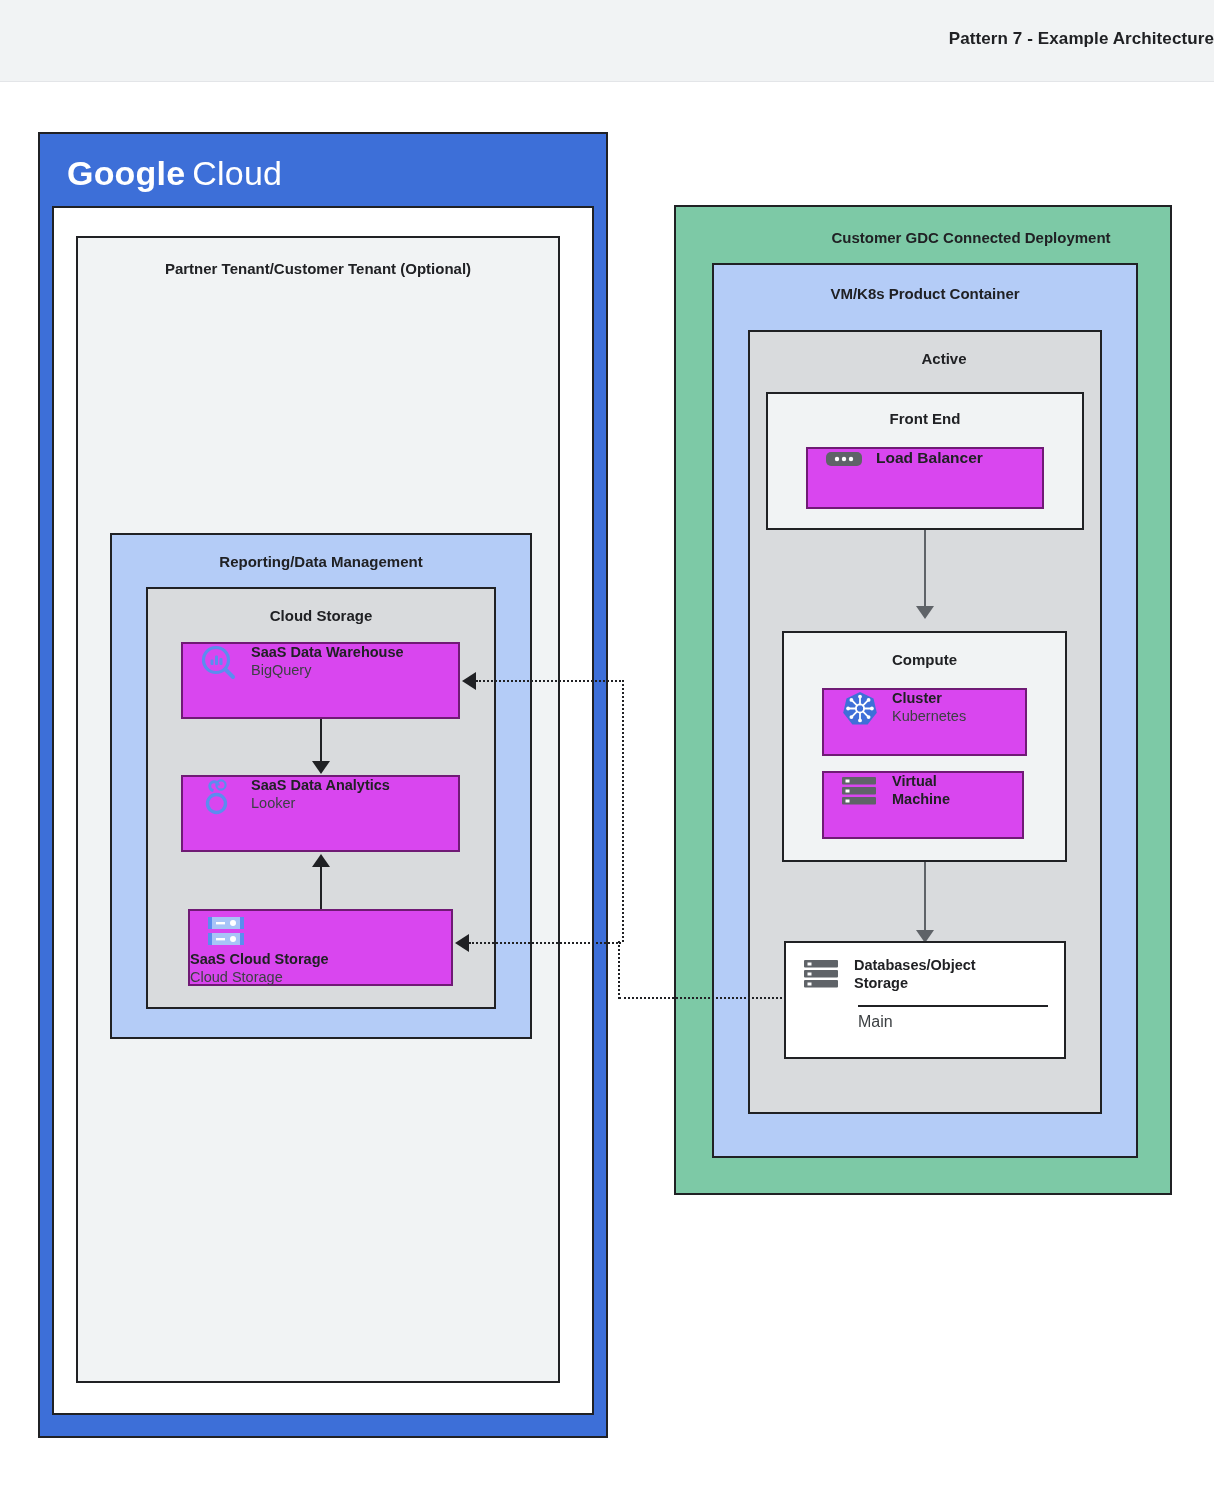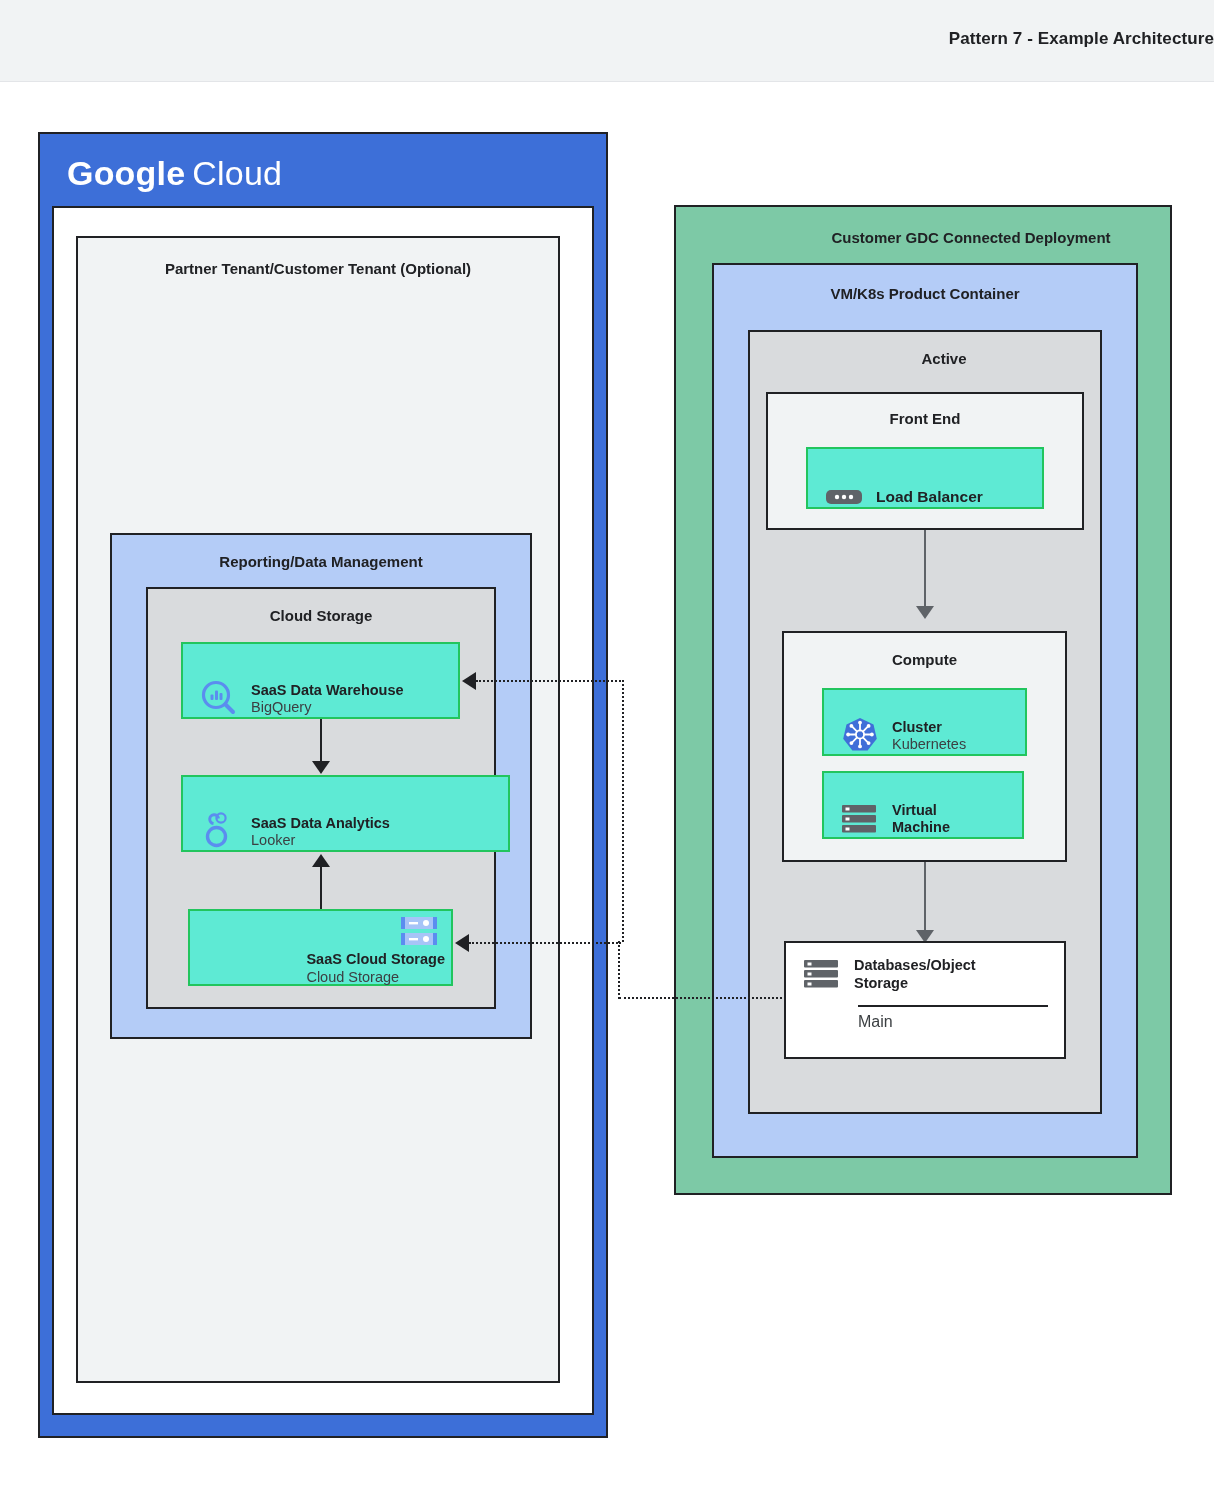--- a/index.html
+++ b/index.html
@@ -68,24 +68,24 @@
     white-space: nowrap;
     letter-spacing: .2px;
   }
   #gcp-wordmark .g-bold { font-weight: bold; }
   #gcp-wordmark .g-light { font-weight: normal; margin-left: 7px; }
 
   
   .node {
     position: absolute;
     box-sizing: border-box;
-    border: 2px solid #22c55e;
-    background: #5eead4;
+    border: 2px solid #701a75;
+    background: #d946ef;
     display: flex;
-    align-items: flex-end;
+    align-items: flex-start;
   }
   .node-icon {
     flex: 0 0 auto;
     width: 44px;
     margin-left: 14px;
     margin-right: 10px;
     display: flex;
     align-items: center;
     justify-content: center;
   }
@@ -206,21 +206,21 @@
     </div>
     <div class="node-text">
       <div class="node-primary">SaaS Data Warehouse</div>
       <div class="node-secondary">BigQuery</div>
     </div>
   </div>
 
   <div class="arrow-v arrow-v-dark" style="left:320px; top:719px; height:44px;"></div>
   <div class="arrow-head-down arrow-head-down-dark" style="left:312px; top:761px;"></div>
 
-  <div class="node" style="left:181px; top:775px; width:329px; height:77px;">
+  <div class="node" style="left:181px; top:775px; width:279px; height:77px;">
     <div class="node-icon">
       <svg width="38" height="40" viewBox="0 0 38 40" aria-hidden="true">
         <circle cx="21" cy="8" r="4.6" fill="none" stroke="#5b8def" stroke-width="2.2"></circle>
         <path d="M13.5 13.5 a4.4 4.4 0 1 1 5 -5" fill="none" stroke="#5b8def" stroke-width="3"></path>
         <circle cx="16.5" cy="26.5" r="9" fill="none" stroke="#5b8def" stroke-width="3.4"></circle>
       </svg>
     </div>
     <div class="node-text">
       <div class="node-primary">SaaS Data Analytics</div>
       <div class="node-secondary">Looker</div>

